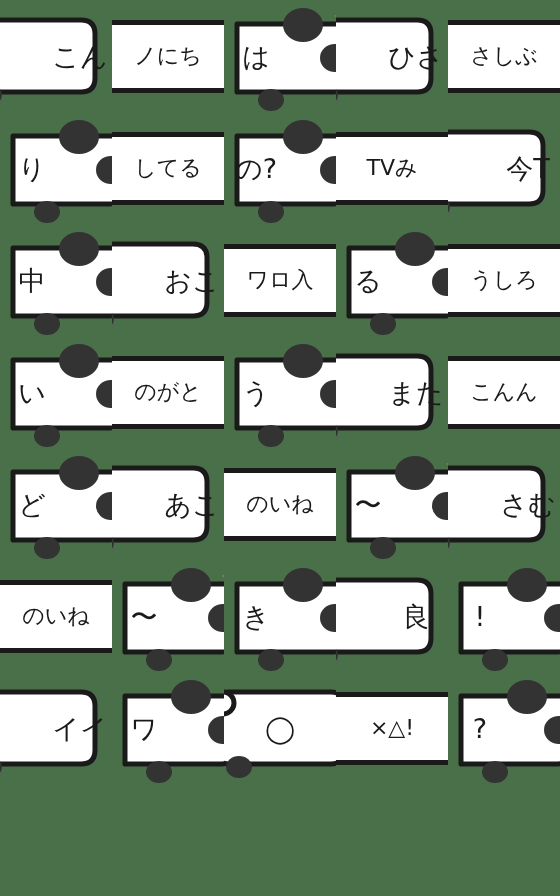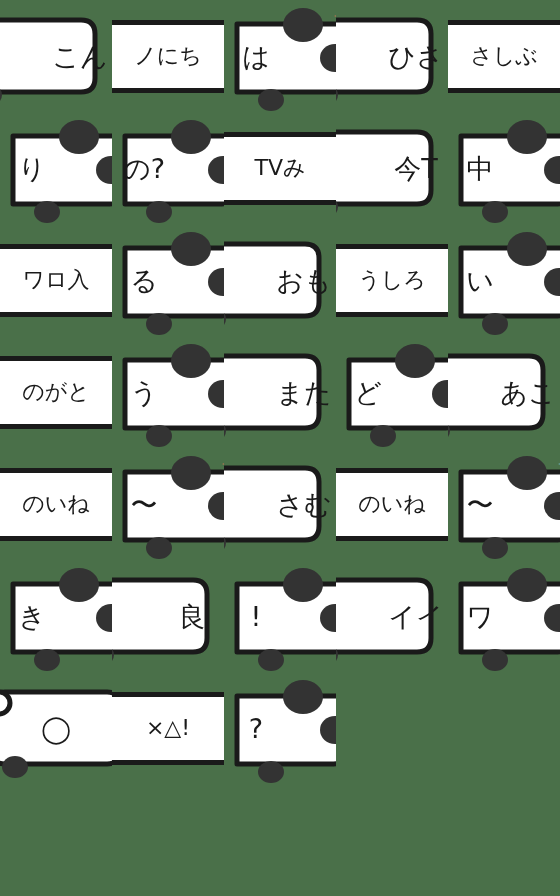--- a/index.html
+++ b/index.html
@@ -123,20 +123,32 @@
     <path d="M 6 24 L 104 24 Q 128 24 134 44 Q 140 62 128 78 Q 118 92 100 92 L 6 92 Z" fill="#ffffff" stroke="#1a1a1a" stroke-width="5" stroke-linejoin="round"></path>
     <ellipse cx="40" cy="100" rx="13" ry="11" fill="#333333"></ellipse>
     <ellipse cx="72" cy="25" rx="20" ry="17" fill="#333333"></ellipse>
     <ellipse cx="104" cy="58" rx="15" ry="14" fill="#333333"></ellipse>
   </g>
         </svg>
       </div>
       <div class="glyph g-shift-left">り</div>
     </div>
     <div class="cell">
+      <div class="sticker">
+        <svg viewBox="0 0 150 112" xmlns="http://www.w3.org/2000/svg">
+  <g>
+    <rect x="-5" y="22" width="160" height="70" fill="#ffffff"></rect>
+    <rect x="-5" y="20" width="160" height="5" fill="#1a1a1a"></rect>
+    <rect x="-5" y="88" width="160" height="5" fill="#1a1a1a"></rect>
+  </g>
+        </svg>
+      </div>
+      <div class="glyph small">してる</div>
+    </div>
+    <div class="cell">
       <div class="sticker shift-right">
         <svg viewBox="0 0 150 112" xmlns="http://www.w3.org/2000/svg">
   <g>
     <path d="M 6 24 L 104 24 Q 128 24 134 44 Q 140 62 128 78 Q 118 92 100 92 L 6 92 Z" fill="#ffffff" stroke="#1a1a1a" stroke-width="5" stroke-linejoin="round"></path>
     <ellipse cx="40" cy="100" rx="13" ry="11" fill="#333333"></ellipse>
     <ellipse cx="72" cy="25" rx="20" ry="17" fill="#333333"></ellipse>
     <ellipse cx="104" cy="58" rx="15" ry="14" fill="#333333"></ellipse>
   </g>
         </svg>
       </div>
@@ -173,20 +185,32 @@
     <path d="M 6 24 L 104 24 Q 128 24 134 44 Q 140 62 128 78 Q 118 92 100 92 L 6 92 Z" fill="#ffffff" stroke="#1a1a1a" stroke-width="5" stroke-linejoin="round"></path>
     <ellipse cx="40" cy="100" rx="13" ry="11" fill="#333333"></ellipse>
     <ellipse cx="72" cy="25" rx="20" ry="17" fill="#333333"></ellipse>
     <ellipse cx="104" cy="58" rx="15" ry="14" fill="#333333"></ellipse>
   </g>
         </svg>
       </div>
       <div class="glyph g-shift-left">中</div>
     </div>
     <div class="cell">
+      <div class="sticker shift-left">
+        <svg viewBox="0 0 150 112" xmlns="http://www.w3.org/2000/svg">
+  <g>
+    <path d="M 10 78 Q 10 92 24 92 L 126 92 Q 140 92 140 78 L 140 34 Q 140 20 126 20 L 24 20 Q 10 20 10 34 Z" fill="#ffffff" stroke="#1a1a1a" stroke-width="5" stroke-linejoin="round"></path>
+    <ellipse cx="34" cy="95" rx="13" ry="11" fill="#333333"></ellipse>
+    <circle cx="18" cy="31" r="11" fill="#ffffff" stroke="#1a1a1a" stroke-width="5"></circle>
+  </g>
+        </svg>
+      </div>
+      <div class="glyph g-shift-right">おこ</div>
+    </div>
+    <div class="cell">
       <div class="sticker">
         <svg viewBox="0 0 150 112" xmlns="http://www.w3.org/2000/svg">
   <g>
     <rect x="-5" y="22" width="160" height="70" fill="#ffffff"></rect>
     <rect x="-5" y="20" width="160" height="5" fill="#1a1a1a"></rect>
     <rect x="-5" y="88" width="160" height="5" fill="#1a1a1a"></rect>
   </g>
         </svg>
       </div>
       <div class="glyph small">ワロ入</div>
@@ -198,32 +222,20 @@
     <path d="M 6 24 L 104 24 Q 128 24 134 44 Q 140 62 128 78 Q 118 92 100 92 L 6 92 Z" fill="#ffffff" stroke="#1a1a1a" stroke-width="5" stroke-linejoin="round"></path>
     <ellipse cx="40" cy="100" rx="13" ry="11" fill="#333333"></ellipse>
     <ellipse cx="72" cy="25" rx="20" ry="17" fill="#333333"></ellipse>
     <ellipse cx="104" cy="58" rx="15" ry="14" fill="#333333"></ellipse>
   </g>
         </svg>
       </div>
       <div class="glyph g-shift-left">る</div>
     </div>
     <div class="cell">
-      <div class="sticker shift-left">
-        <svg viewBox="0 0 150 112" xmlns="http://www.w3.org/2000/svg">
-  <g>
-    <path d="M 10 78 Q 10 92 24 92 L 126 92 Q 140 92 140 78 L 140 34 Q 140 20 126 20 L 24 20 Q 10 20 10 34 Z" fill="#ffffff" stroke="#1a1a1a" stroke-width="5" stroke-linejoin="round"></path>
-    <ellipse cx="34" cy="95" rx="13" ry="11" fill="#333333"></ellipse>
-    <circle cx="18" cy="31" r="11" fill="#ffffff" stroke="#1a1a1a" stroke-width="5"></circle>
-  </g>
-        </svg>
-      </div>
-      <div class="glyph g-shift-right">おも</div>
-    </div>
-    <div class="cell">
       <div class="sticker">
         <svg viewBox="0 0 150 112" xmlns="http://www.w3.org/2000/svg">
   <g>
     <rect x="-5" y="22" width="160" height="70" fill="#ffffff"></rect>
     <rect x="-5" y="20" width="160" height="5" fill="#1a1a1a"></rect>
     <rect x="-5" y="88" width="160" height="5" fill="#1a1a1a"></rect>
   </g>
         </svg>
       </div>
       <div class="glyph small">うしろ</div>
@@ -270,20 +282,32 @@
       <div class="sticker shift-left">
         <svg viewBox="0 0 150 112" xmlns="http://www.w3.org/2000/svg">
   <g>
     <path d="M 10 78 Q 10 92 24 92 L 126 92 Q 140 92 140 78 L 140 34 Q 140 20 126 20 L 24 20 Q 10 20 10 34 Z" fill="#ffffff" stroke="#1a1a1a" stroke-width="5" stroke-linejoin="round"></path>
     <ellipse cx="34" cy="95" rx="13" ry="11" fill="#333333"></ellipse>
     <circle cx="18" cy="31" r="11" fill="#ffffff" stroke="#1a1a1a" stroke-width="5"></circle>
   </g>
         </svg>
       </div>
       <div class="glyph g-shift-right">また</div>
+    </div>
+    <div class="cell">
+      <div class="sticker">
+        <svg viewBox="0 0 150 112" xmlns="http://www.w3.org/2000/svg">
+  <g>
+    <rect x="-5" y="22" width="160" height="70" fill="#ffffff"></rect>
+    <rect x="-5" y="20" width="160" height="5" fill="#1a1a1a"></rect>
+    <rect x="-5" y="88" width="160" height="5" fill="#1a1a1a"></rect>
+  </g>
+        </svg>
+      </div>
+      <div class="glyph small">こんん</div>
     </div>
     <div class="cell">
       <div class="sticker shift-right">
         <svg viewBox="0 0 150 112" xmlns="http://www.w3.org/2000/svg">
   <g>
     <path d="M 6 24 L 104 24 Q 128 24 134 44 Q 140 62 128 78 Q 118 92 100 92 L 6 92 Z" fill="#ffffff" stroke="#1a1a1a" stroke-width="5" stroke-linejoin="round"></path>
     <ellipse cx="40" cy="100" rx="13" ry="11" fill="#333333"></ellipse>
     <ellipse cx="72" cy="25" rx="20" ry="17" fill="#333333"></ellipse>
     <ellipse cx="104" cy="58" rx="15" ry="14" fill="#333333"></ellipse>
   </g>

